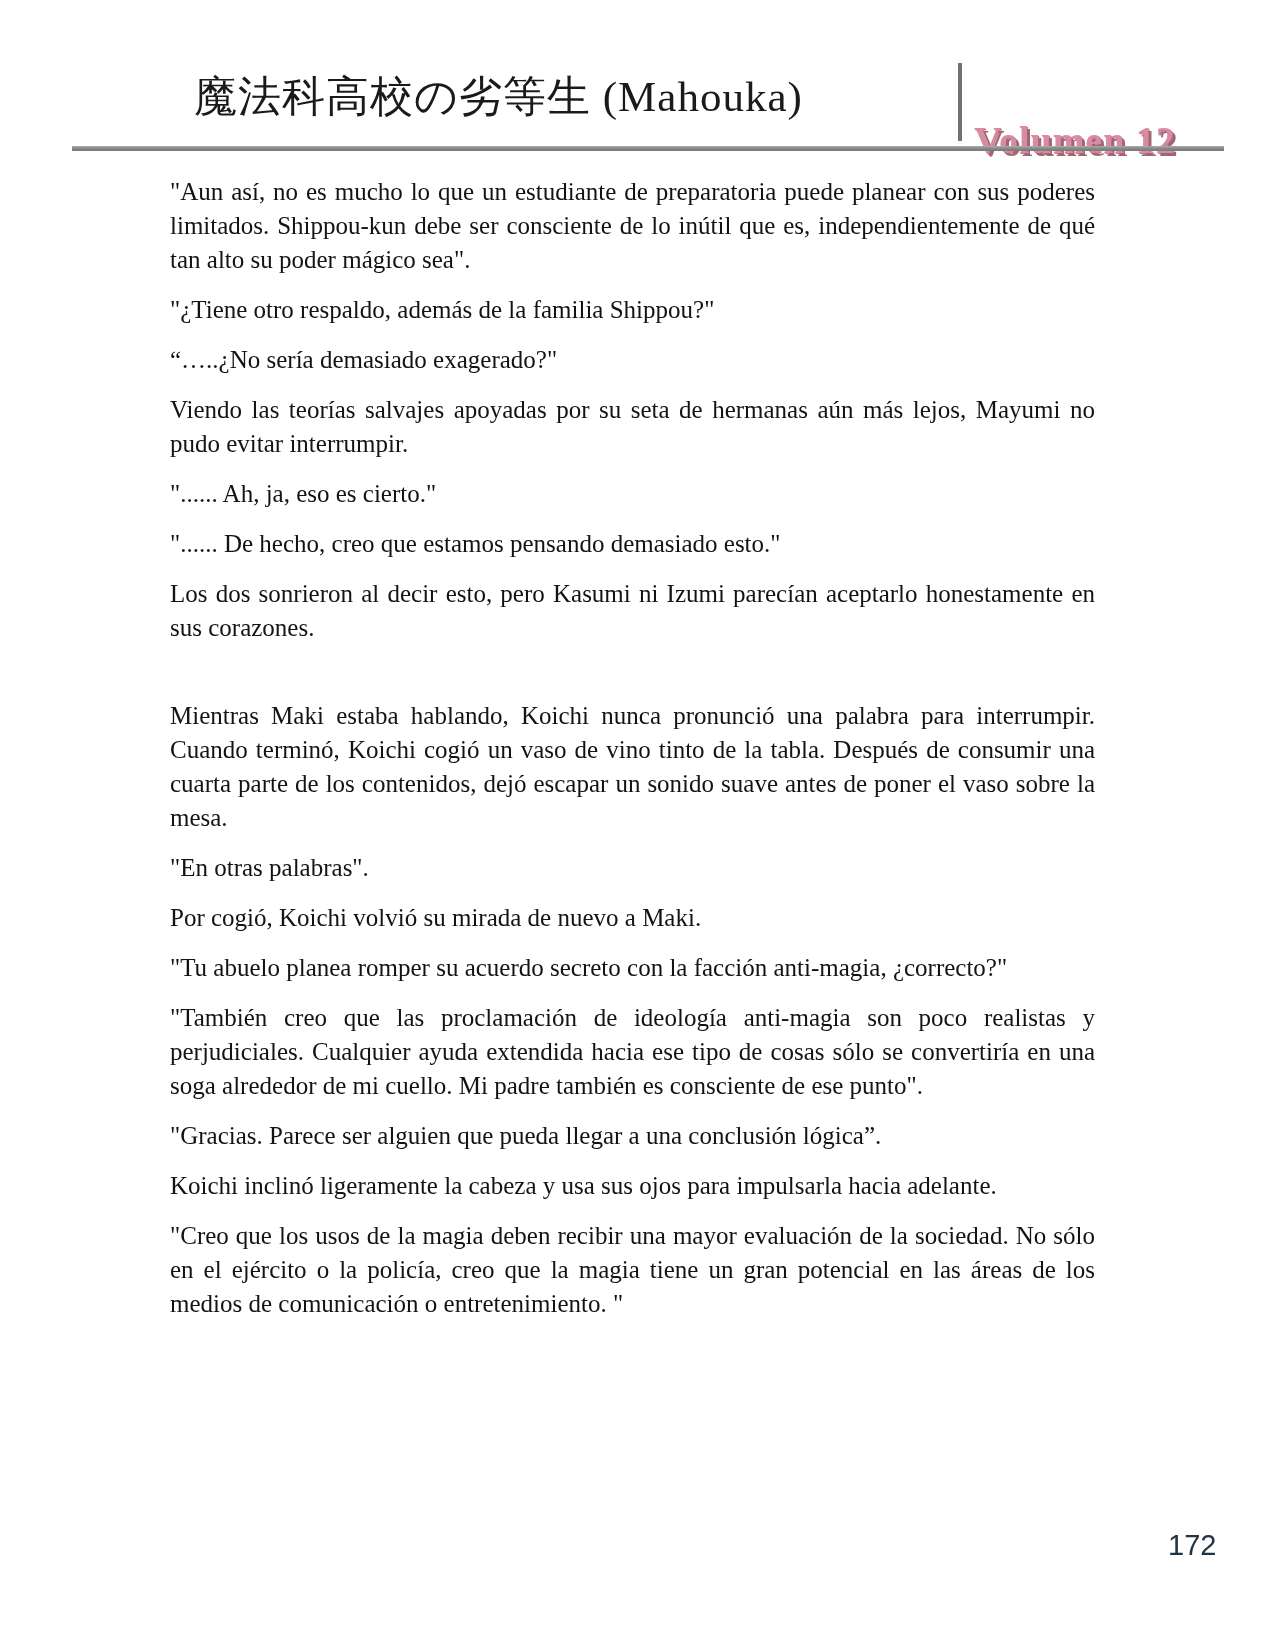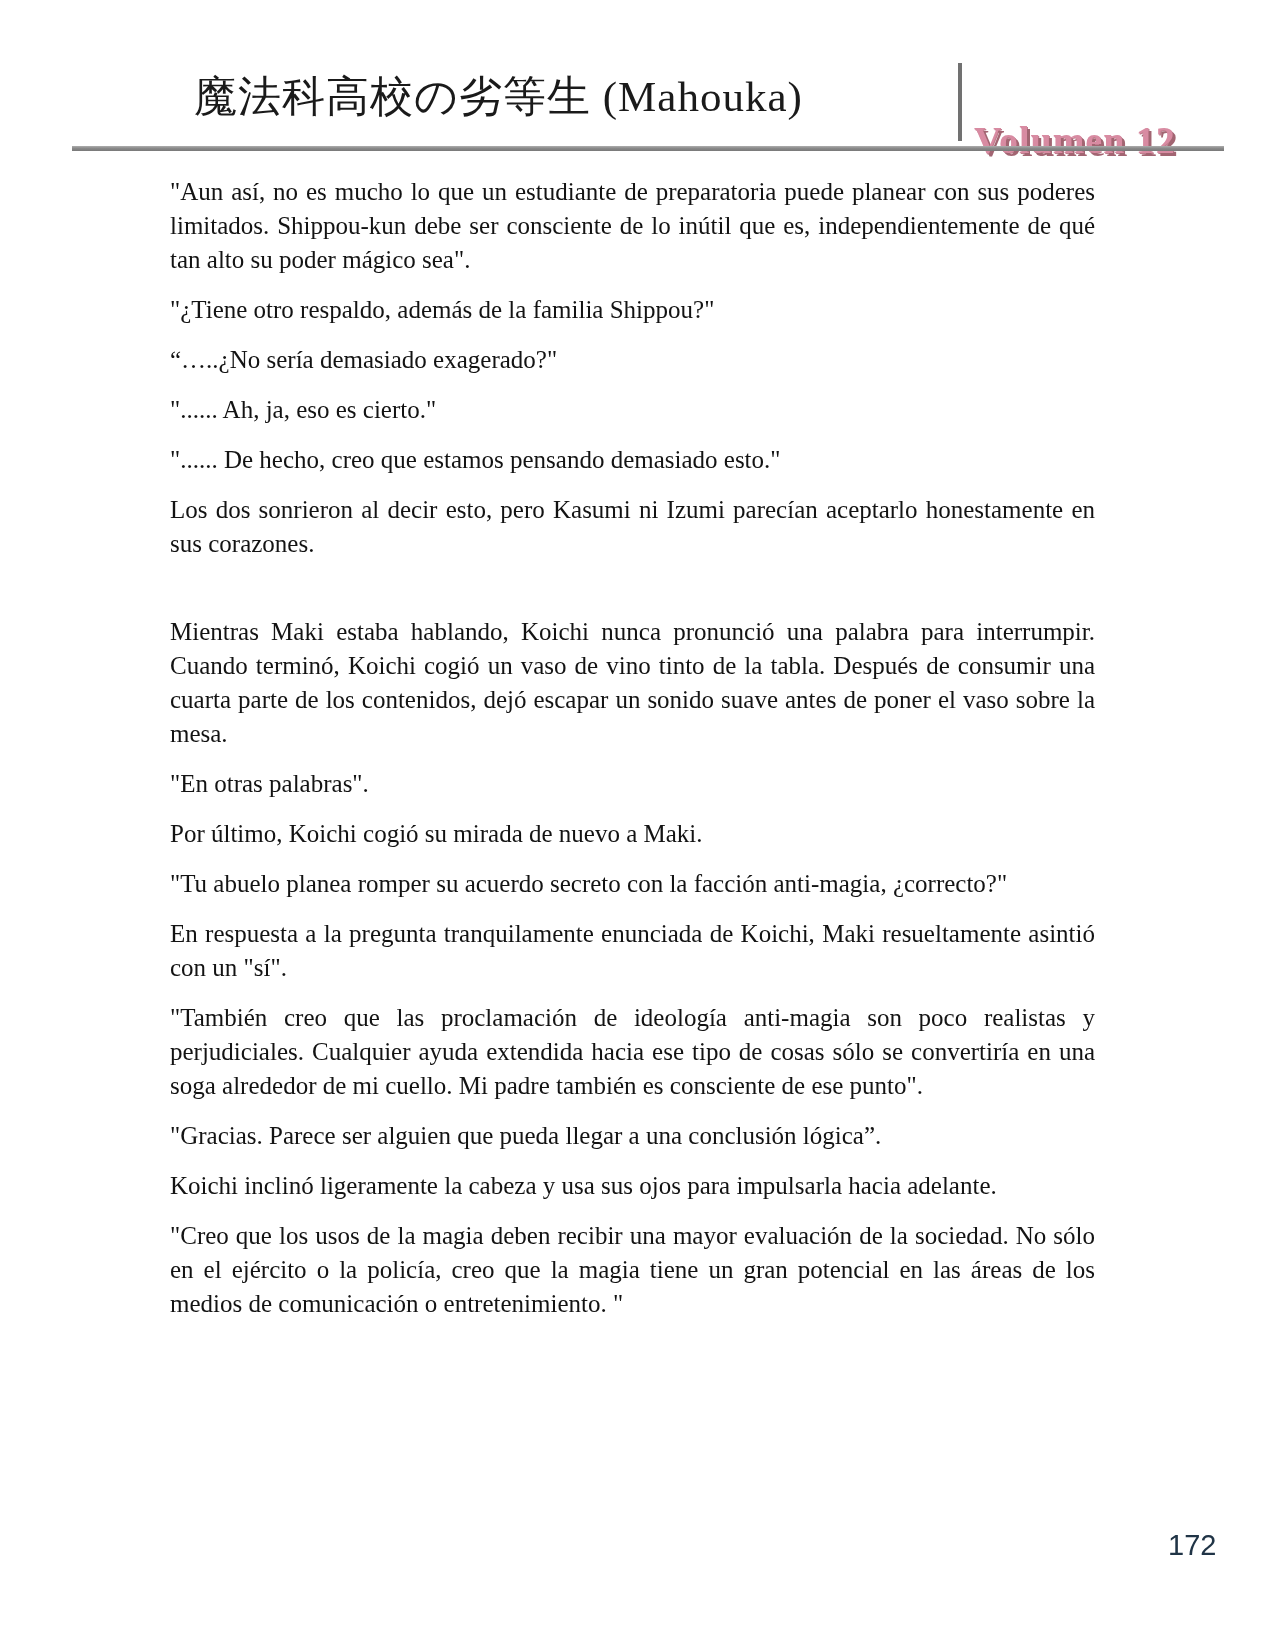--- a/index.html
+++ b/index.html
@@ -104,29 +104,29 @@
     <div class="v-divider"></div>
     <div class="volume-label" style="color: rgb(216, 139, 162);">Volumen 12</div>
   </div>
 
   <div class="h-rule"></div>
 
   <div class="content" id="content">
       <p>"Aun así, no es mucho lo que un estudiante de preparatoria puede planear con sus poderes limitados. Shippou-kun debe ser consciente de lo inútil que es, independientemente de qué tan alto su poder mágico sea".</p>
       <p>"¿Tiene otro respaldo, además de la familia Shippou?"</p>
       <p>“…..¿No sería demasiado exagerado?"</p>
+      <p>Viendo las teorías salvajes apoyadas por su seta de hermanas aún más lejos, Mayumi no pudo evitar interrumpir.</p>
       <p>"...... Ah, ja, eso es cierto."</p>
       <p>"...... De hecho, creo que estamos pensando demasiado esto."</p>
       <p>Los dos sonrieron al decir esto, pero Kasumi ni Izumi parecían aceptarlo honestamente en sus corazones.</p>
       <div class="scene-break"></div>
       <p>Mientras Maki estaba hablando, Koichi nunca pronunció una palabra para interrumpir. Cuando terminó, Koichi cogió un vaso de vino tinto de la tabla. Después de consumir una cuarta parte de los contenidos, dejó escapar un sonido suave antes de poner el vaso sobre la mesa.</p>
       <p>"En otras palabras".</p>
-      <p>Por último, Koichi cogió su mirada de nuevo a Maki.</p>
+      <p>Por cogió, Koichi volvió su mirada de nuevo a Maki.</p>
       <p>"Tu abuelo planea romper su acuerdo secreto con la facción anti-magia, ¿correcto?"</p>
-      <p>En respuesta a la pregunta tranquilamente enunciada de Koichi, Maki resueltamente asintió con un "sí".</p>
       <p>"También creo que las proclamación de ideología anti-magia son poco realistas y perjudiciales. Cualquier ayuda extendida hacia ese tipo de cosas sólo se convertiría en una soga alrededor de mi cuello. Mi padre también es consciente de ese punto".</p>
       <p>"Gracias. Parece ser alguien que pueda llegar a una conclusión lógica”.</p>
       <p>Koichi inclinó ligeramente la cabeza y usa sus ojos para impulsarla hacia adelante.</p>
       <p>"Creo que los usos de la magia deben recibir una mayor evaluación de la sociedad. No sólo en el ejército o la policía, creo que la magia tiene un gran potencial en las áreas de los medios de comunicación o entretenimiento. "</p>
     </div>
 
   <div class="page-number" style="color: rgb(32, 52, 70);">172</div>
 
 </div>
 

